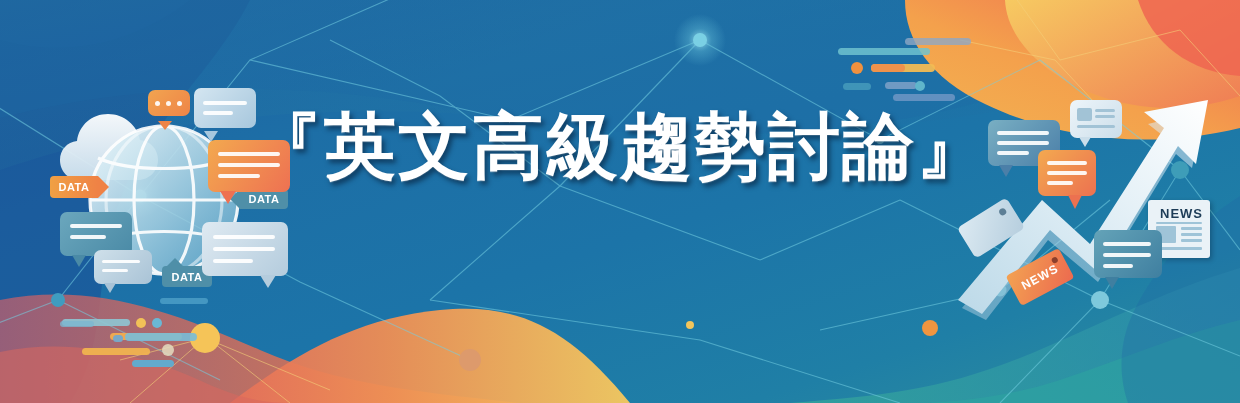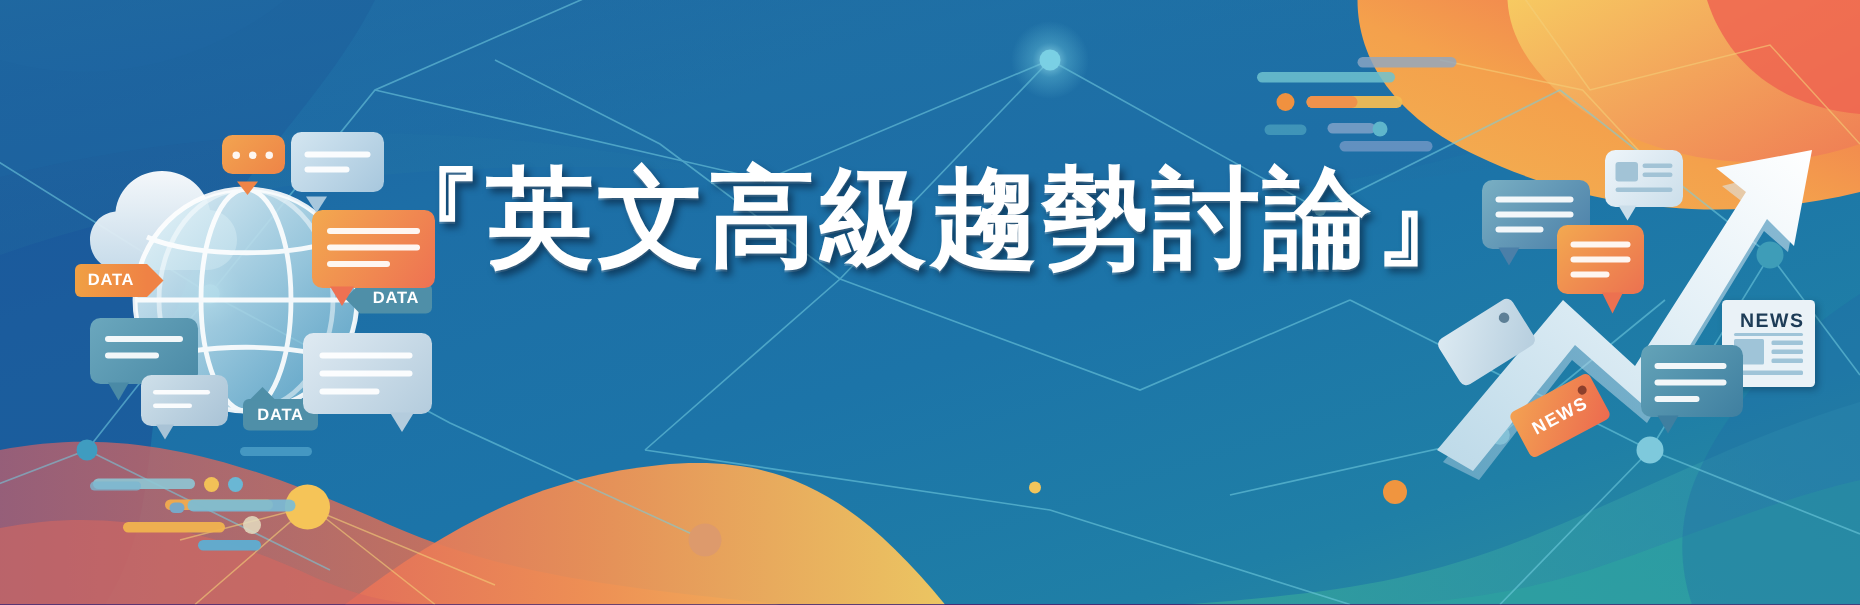--- a/index.html
+++ b/index.html
@@ -3,21 +3,21 @@
 <meta charset="utf-8">
 <title>Banner</title>
 <style>
   html,body{margin:0;padding:0;background:#0c2340;}
   *{box-sizing:border-box;}
   .banner{
     position:relative;
     width:1240px;height:403px;
     overflow:hidden;
     font-family:"Liberation Sans","DejaVu Sans",sans-serif;
-    background:#a21caf;
+    background:#6d28d9;
   }
   .svg-layer{position:absolute;top:0;left:0;width:1240px;height:403px;}
 
   
   .text-block{
     position:absolute;left:0;right:0;top:108px;
     display:flex;flex-direction:column;align-items:center;
     z-index:40;pointer-events:none;
   }
   .title{

